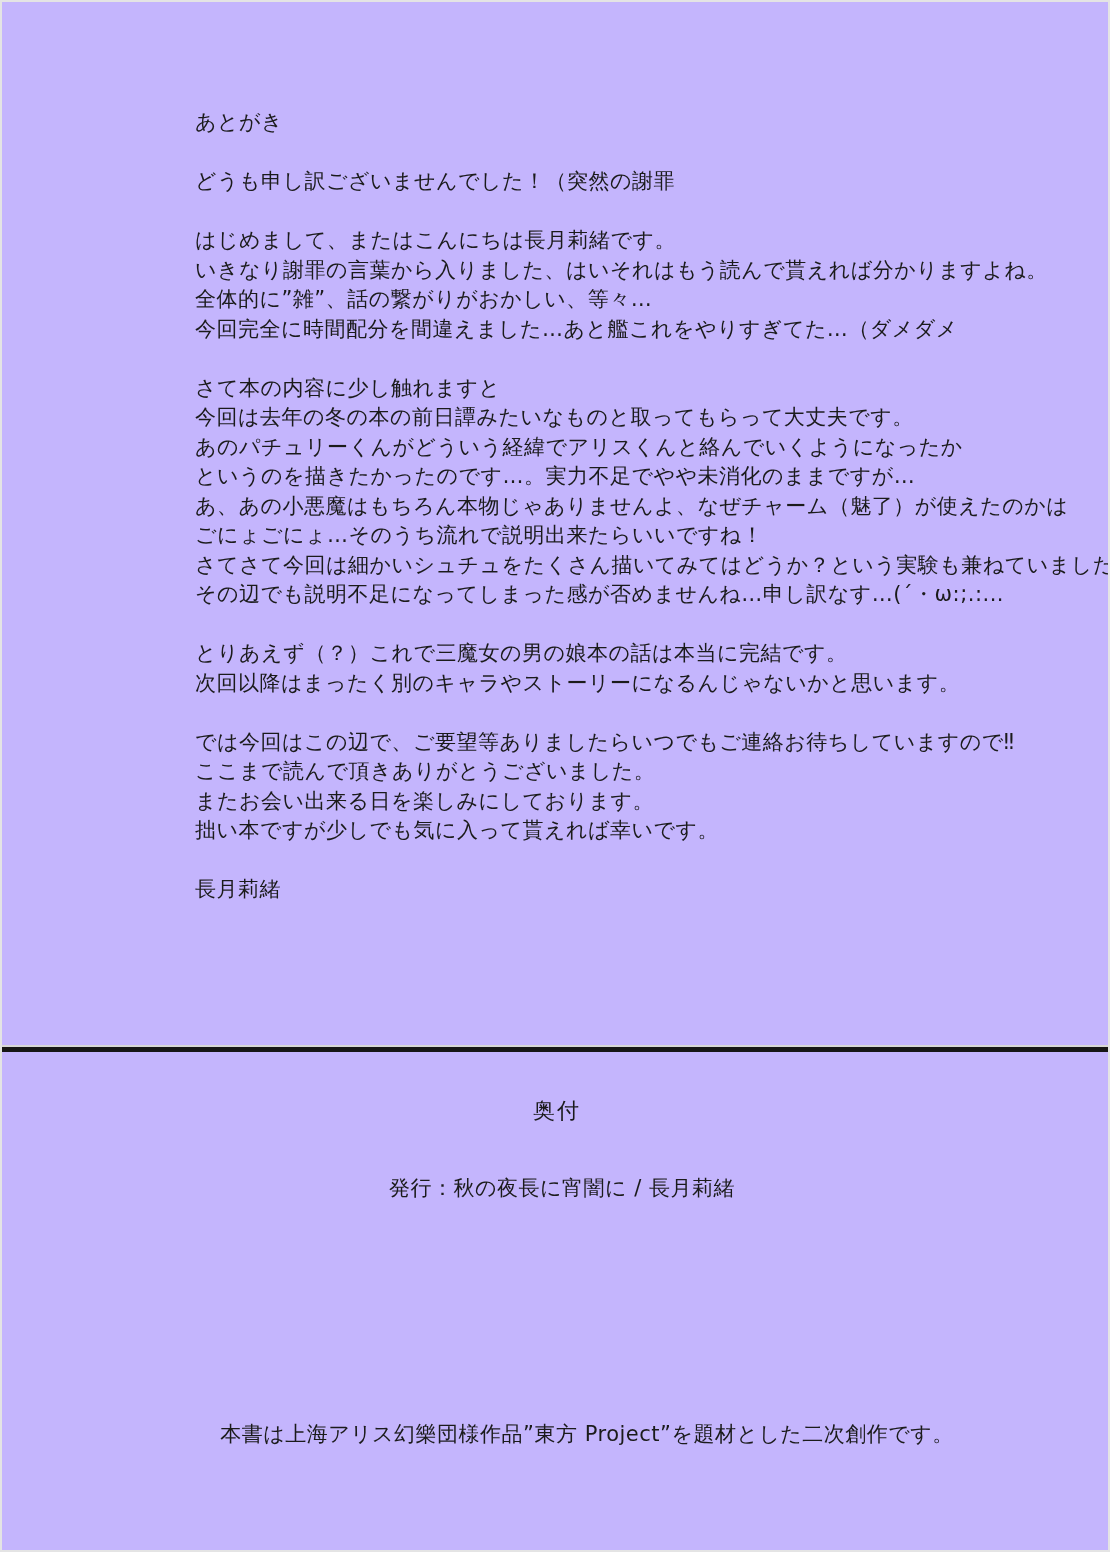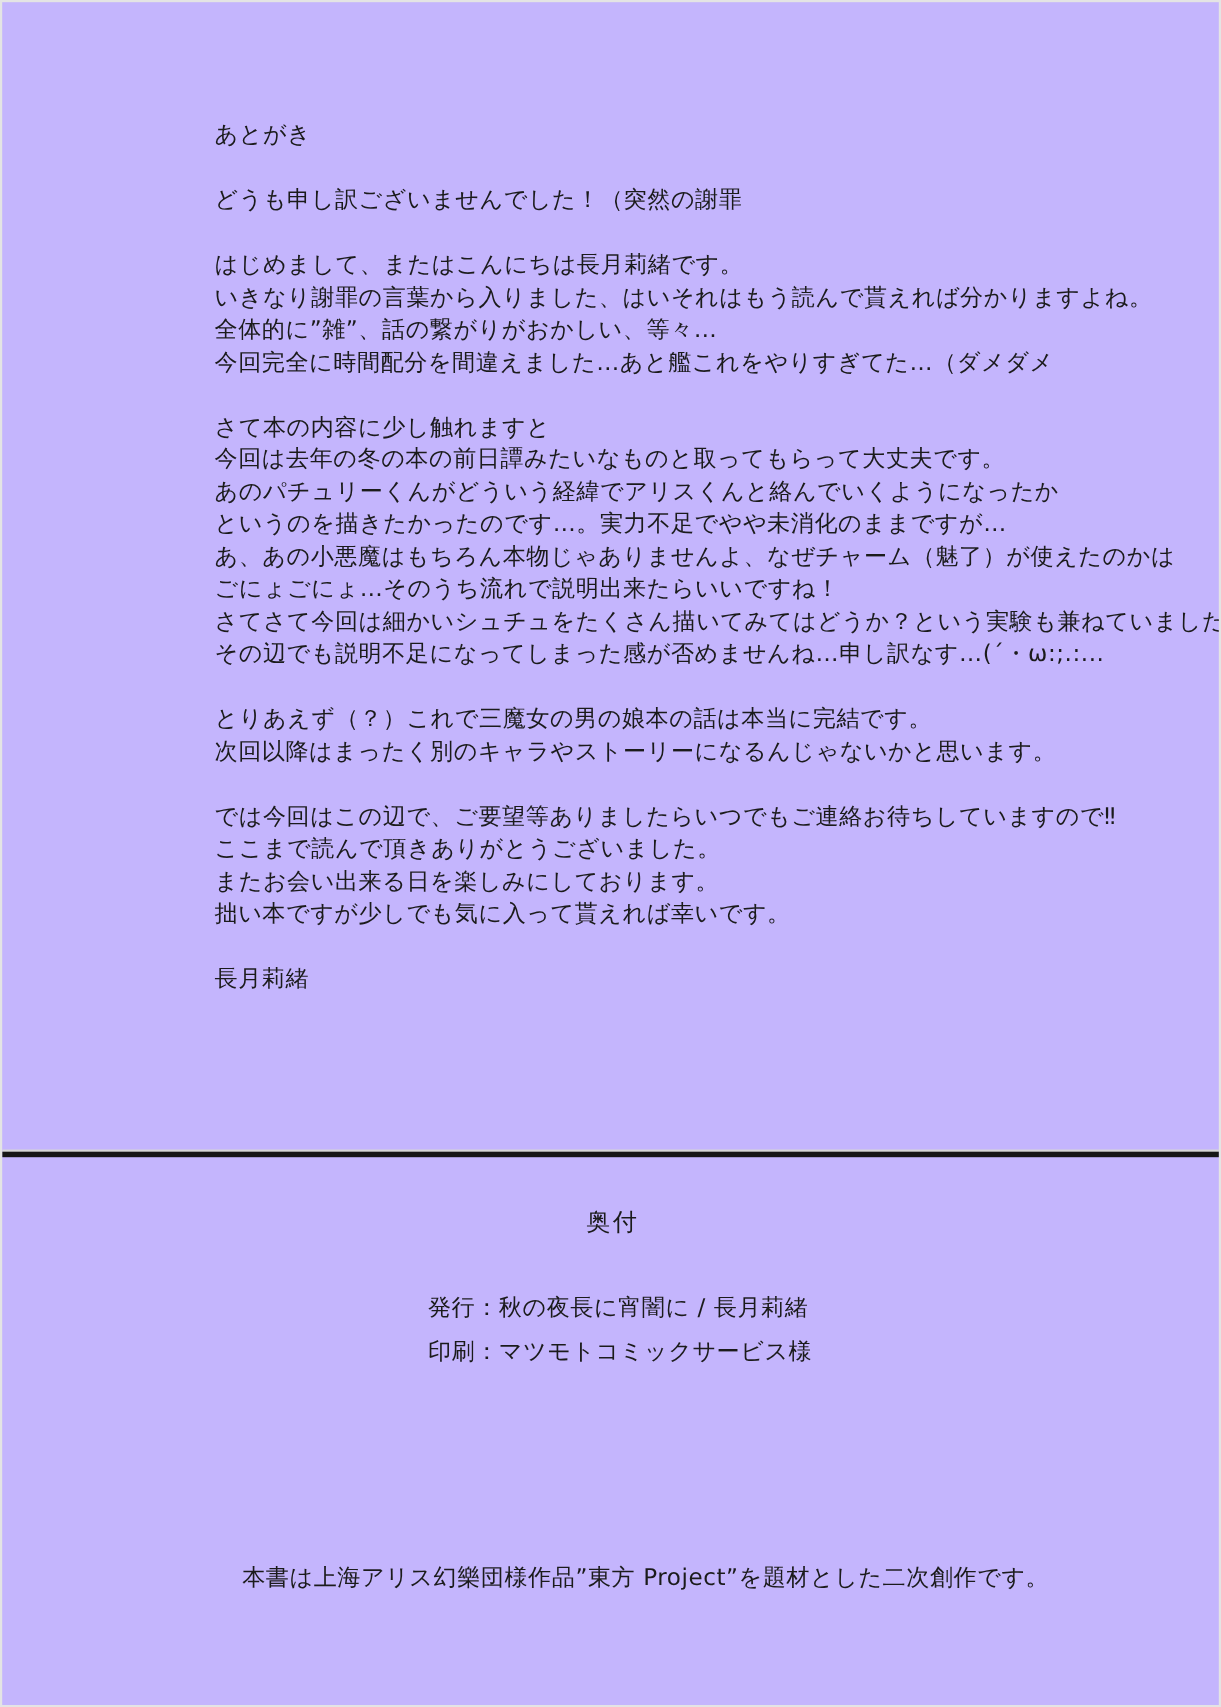--- a/index.html
+++ b/index.html
@@ -112,18 +112,17 @@
     <div class="aw-line"></div>
     <div class="aw-line">長月莉緒</div>
   </div>
 
   <div class="separator"></div>
 
   <div class="colophon-title">奥付</div>
 
   <div class="colophon-entries">
     <div class="col-row"><span>発行</span><span>：</span><span>秋の夜長に宵闇に / 長月莉緒</span></div>
-    <div class="col-row"><span>印刷</span><span>：</span><span>マツモトコミックサービス様</span></div>
   </div>
 
   <div class="disclaimer">本書は上海アリス幻樂団様作品”東方 Project”を題材とした二次創作です。</div>
 
 </div>
 
 </body></html>

